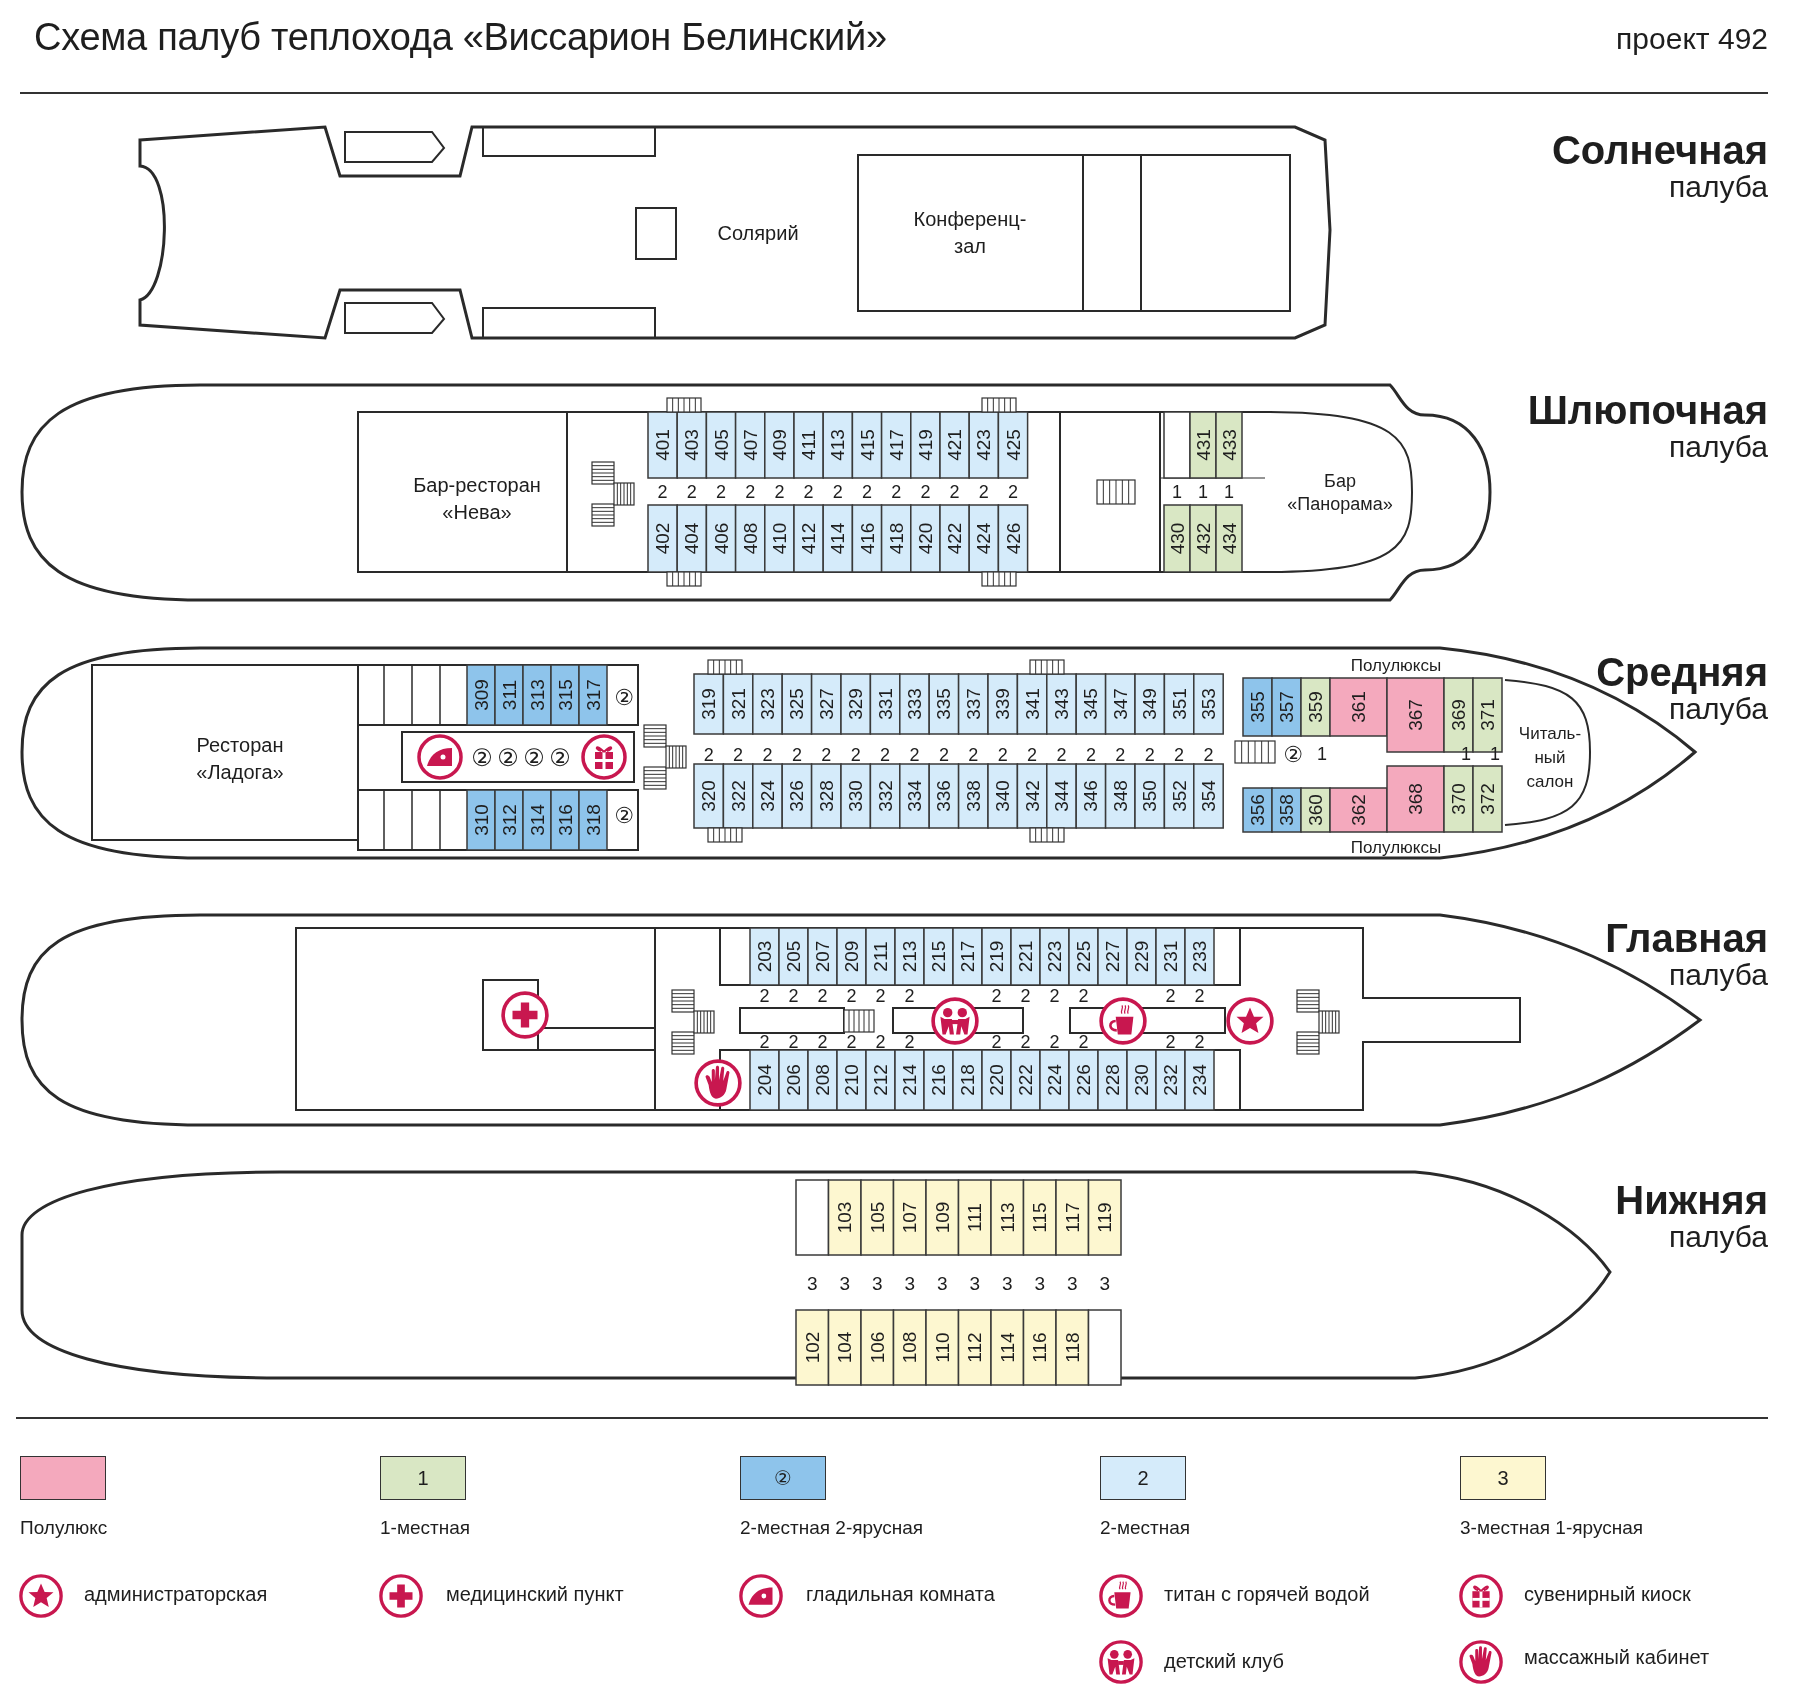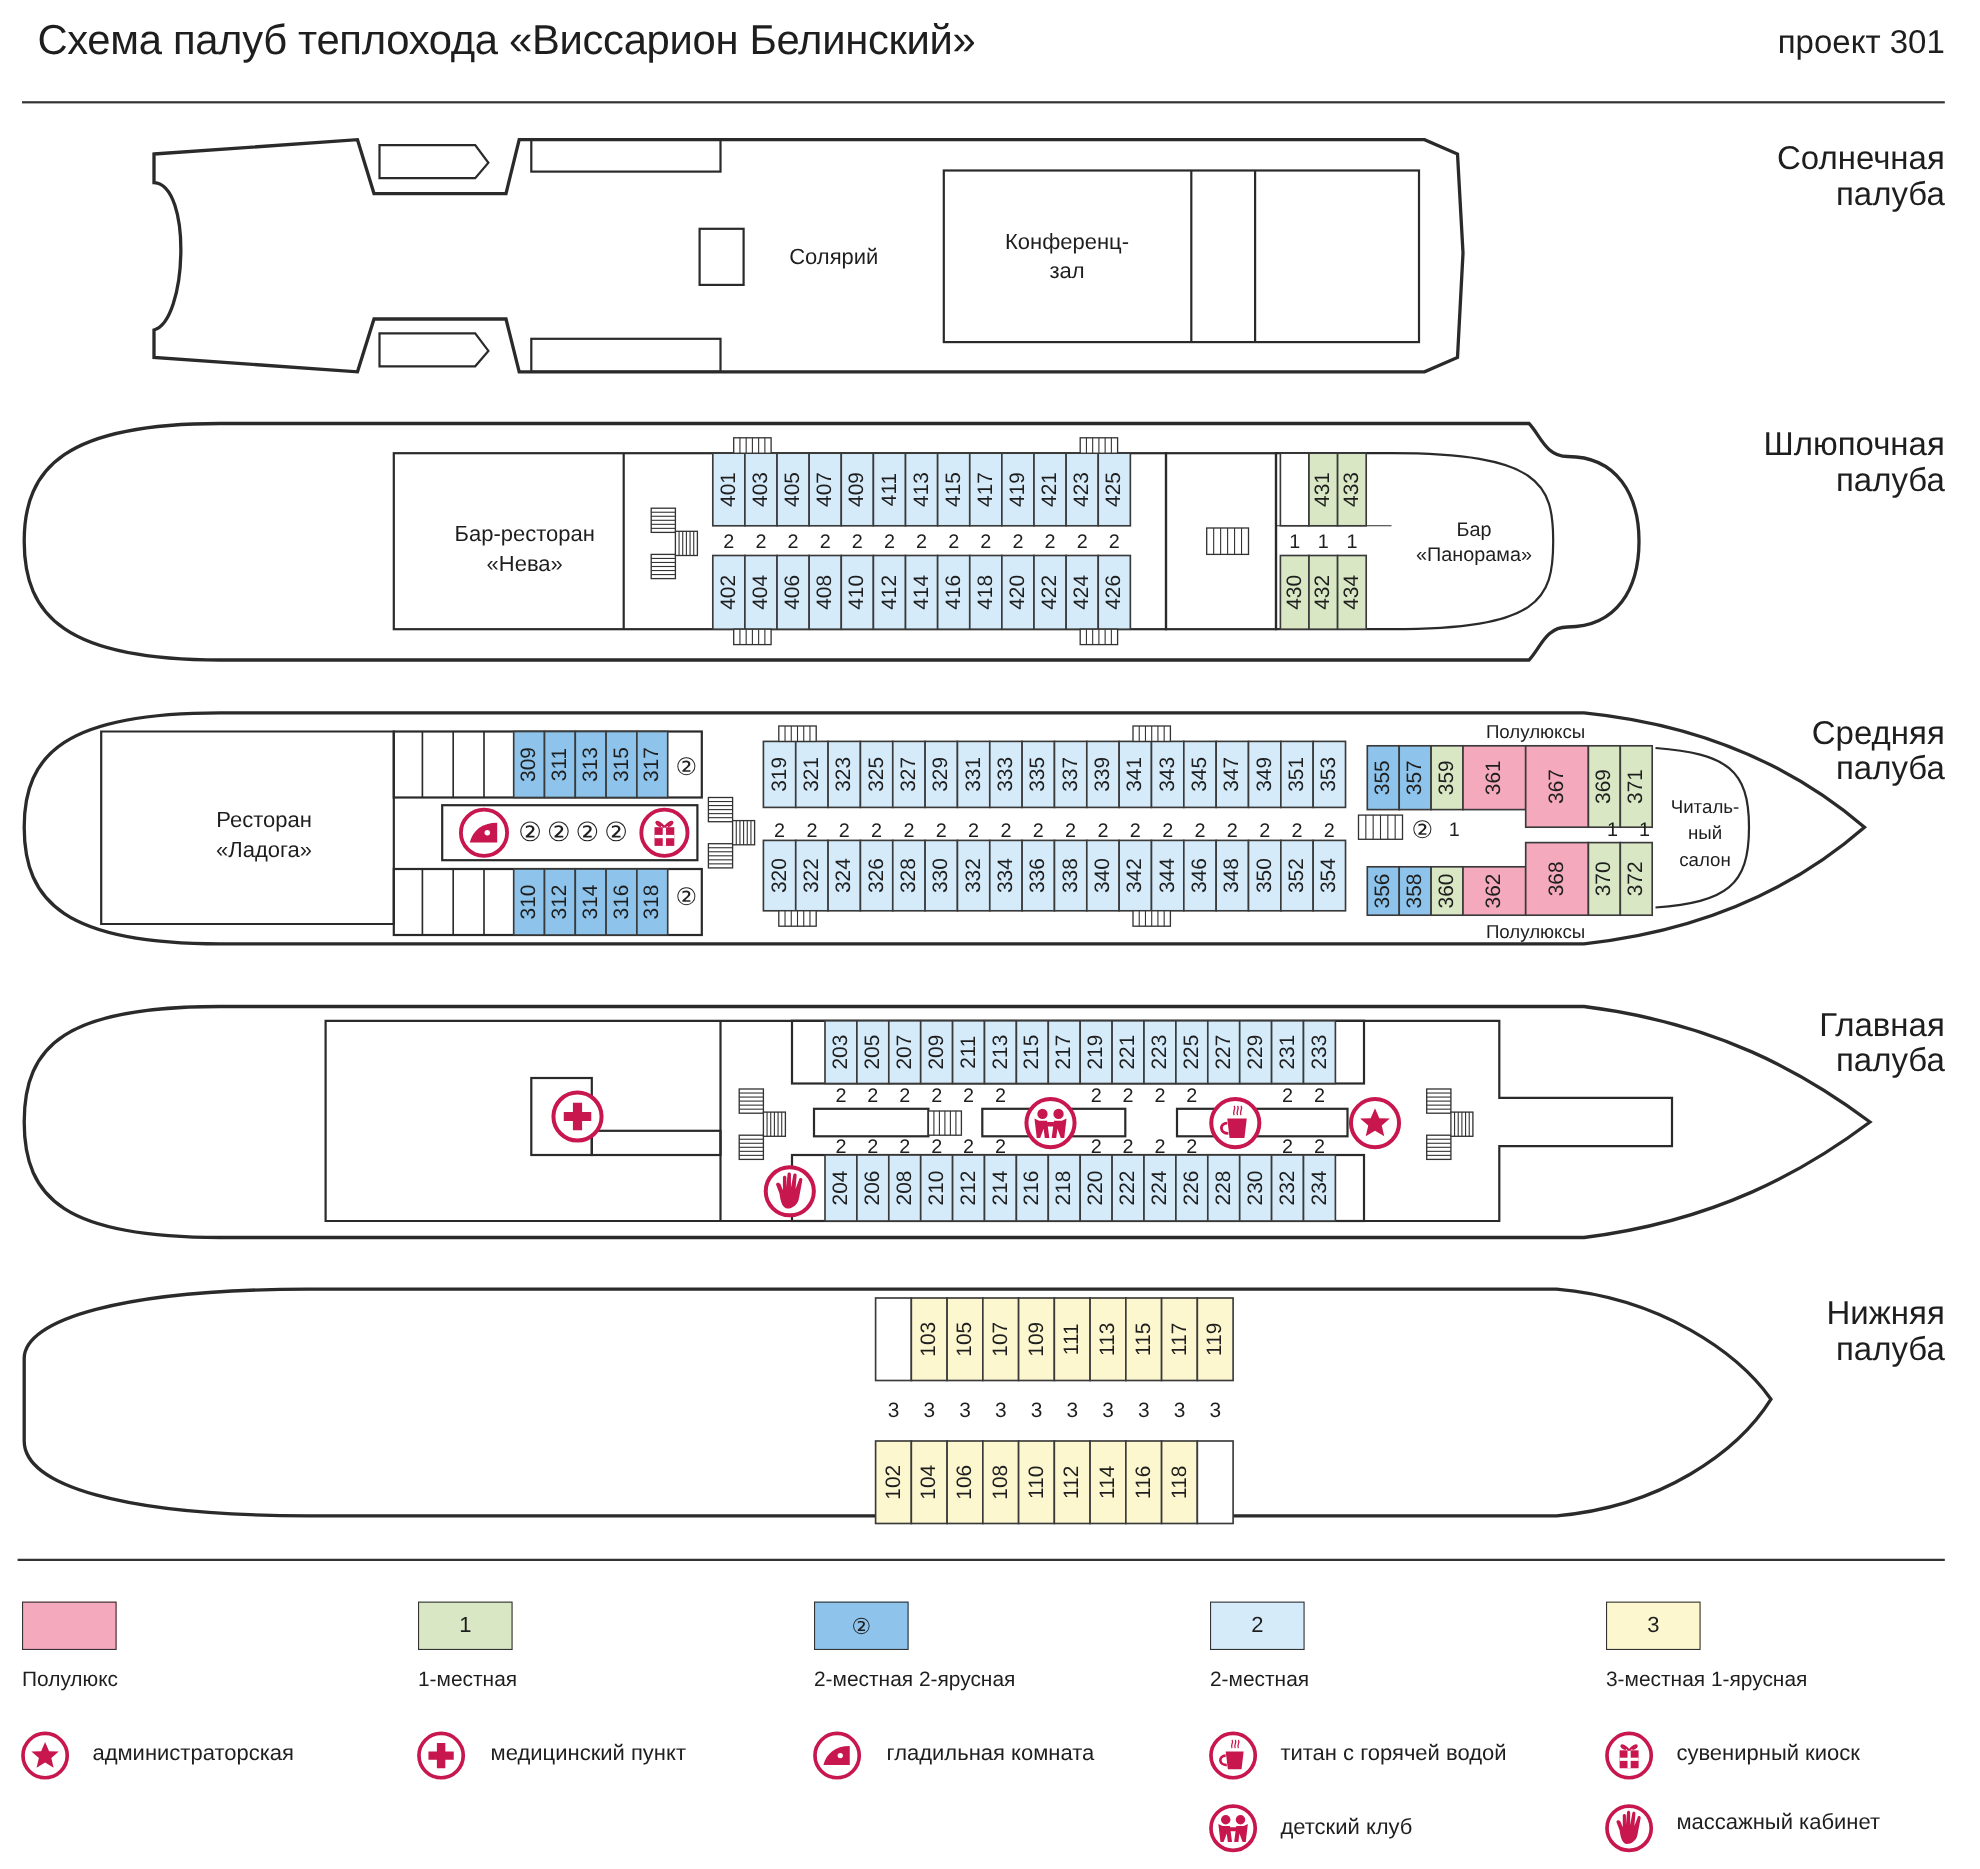--- a/index.html
+++ b/index.html
@@ -2,35 +2,35 @@
 <html><head>
 <meta charset="utf-8">
 <style>
   html, body { margin: 0; padding: 0; background: #ffffff; }
   body { width: 1800px; height: 1699px; position: relative; overflow: hidden;
          font-family: "Liberation Sans", "DejaVu Sans", sans-serif; color: #1e1e1e; }
   #title { position: absolute; left: 18px; top: 16px; font-size: 38px; letter-spacing: -0.3px; margin-left: 16px; }
   #project { position: absolute; right: 32px; top: 22px; font-size: 30px; }
   .hr { position: absolute; left: 20px; width: 1748px; height: 2px; background: #333; }
   .deck-label { position: absolute; right: 32px; text-align: right; line-height: 1; }
-  .deck-label .n { font-size: 30px; display: block; }
+  .deck-label .n { font-size: 40px; display: block; font-weight: bold; }
   .deck-label .p { font-size: 30px; display: block; margin-top: 2px; }
   svg#plan { position: absolute; left: 0; top: 0; }
   svg text { font-family: "Liberation Sans", "DejaVu Sans", sans-serif; fill: #1e1e1e; }
   .legend-box { position: absolute; width: 86px; height: 44px; border: 1.5px solid #333; box-sizing: border-box;
                 display: flex; align-items: center; justify-content: center; font-size: 20px; }
   .legend-label { position: absolute; font-size: 19px; }
   .legend-icon { position: absolute; width: 46px; height: 46px; }
   .legend-icon-label { position: absolute; font-size: 20px; }
 </style>
 </head>
 <body>
 
 <div id="title">Схема палуб теплохода «Виссарион Белинский»</div>
-<div id="project">проект 301</div>
+<div id="project">проект 492</div>
 <div class="hr" style="top:92px"></div>
 
 <div class="deck-label" style="top:130px">
   <span class="n">Солнечная</span>
   <span class="p">палуба</span>
 </div>
 <div class="deck-label" style="top:390px">
   <span class="n">Шлюпочная</span>
   <span class="p">палуба</span>
 </div>

